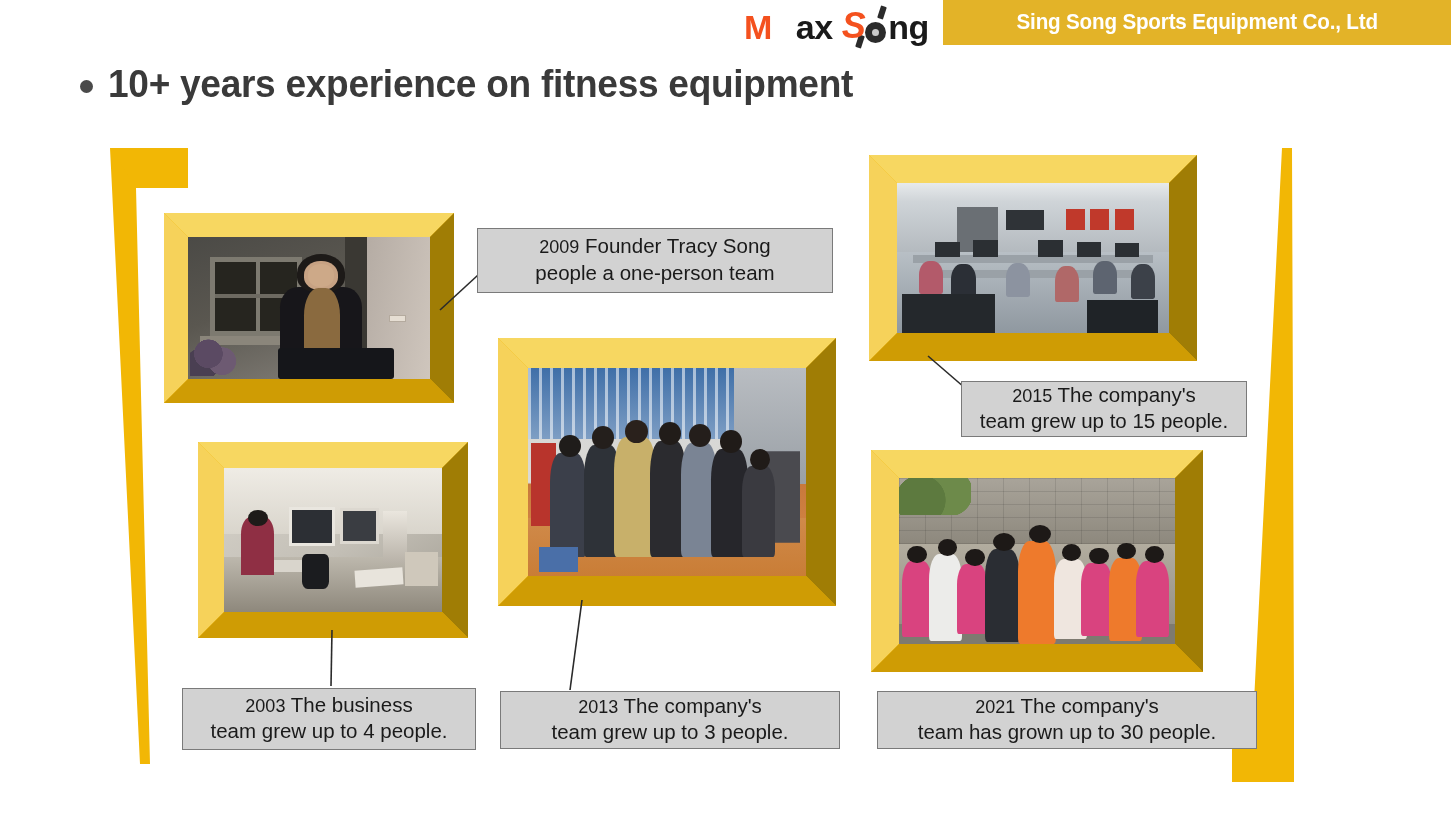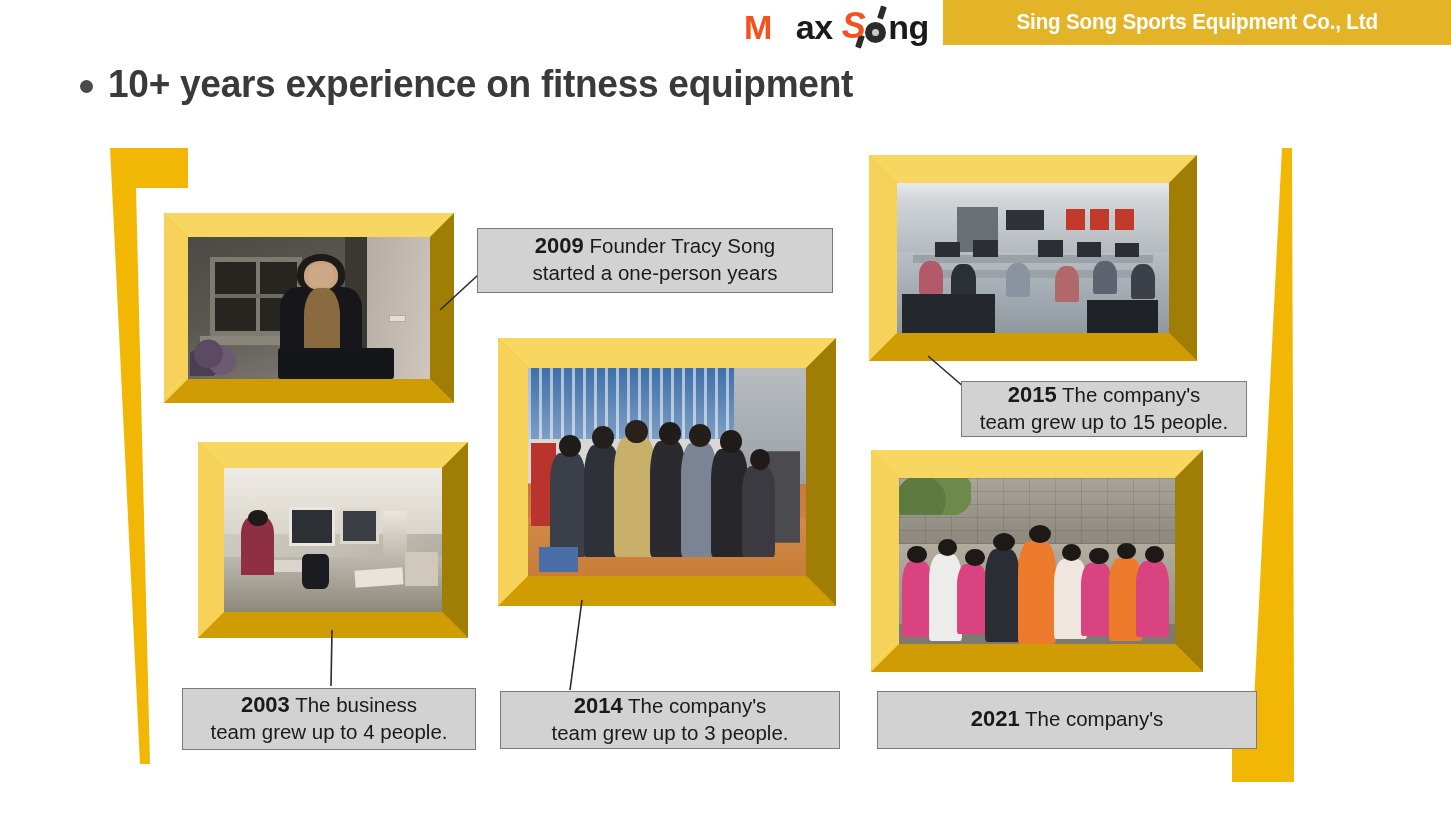--- a/index.html
+++ b/index.html
@@ -244,21 +244,21 @@
     border: 1px solid #7a7a7a;
     color: #1a1a1a;
     display: flex; flex-direction: column;
     align-items: center; justify-content: center;
     text-align: center;
     font-size: 20.5px;
     line-height: 1.28;
     padding: 4px 8px 6px 8px;
   }
   .caption .ln { white-space: nowrap; }
-  .caption .yr { font-weight: bold; font-size: 22px; }
+  .caption .yr { font-weight: normal; font-size: 18px; }
 
   
   .conn { position: absolute; }
   .conn svg { display: block; overflow: visible; }
 </style>
 </head>
 <body>
 
 <div class="slide">
 
@@ -456,47 +456,48 @@
     <svg width="46" height="40" viewBox="0 0 46 40">
         <line x1="0" y1="0" x2="44" y2="38" stroke="#2b2b2b" stroke-width="1.6"></line>
       </svg>
   </div>
 
   <div class="caption" style="left:477px; top:228px; width:356px; height:65px;">
     <span class="ln">
       <span class="yr">2009</span>
       <span>Founder Tracy Song</span>
     </span>
-    <span class="ln">started a one-person years</span>
+    <span class="ln">people a one-person team</span>
   </div>
 
   <div class="caption" style="left:182px; top:688px; width:294px; height:62px;">
     <span class="ln">
       <span class="yr">2003</span>
       <span>The business</span>
     </span>
     <span class="ln">team grew up to 4 people.</span>
   </div>
 
   <div class="caption" style="left:500px; top:691px; width:340px; height:58px;">
     <span class="ln">
-      <span class="yr">2014</span>
+      <span class="yr">2013</span>
       <span>The company's</span>
     </span>
     <span class="ln">team grew up to 3 people.</span>
   </div>
 
   <div class="caption" style="left:961px; top:381px; width:286px; height:56px;">
     <span class="ln">
       <span class="yr">2015</span>
       <span>The company's</span>
     </span>
     <span class="ln">team grew up to 15 people.</span>
   </div>
 
   <div class="caption" style="left:877px; top:691px; width:380px; height:58px;">
     <span class="ln">
       <span class="yr">2021</span>
       <span>The company's</span>
     </span>
+    <span class="ln">team has grown up to 30 people.</span>
   </div>
 
 </div>
 
 </body></html>

